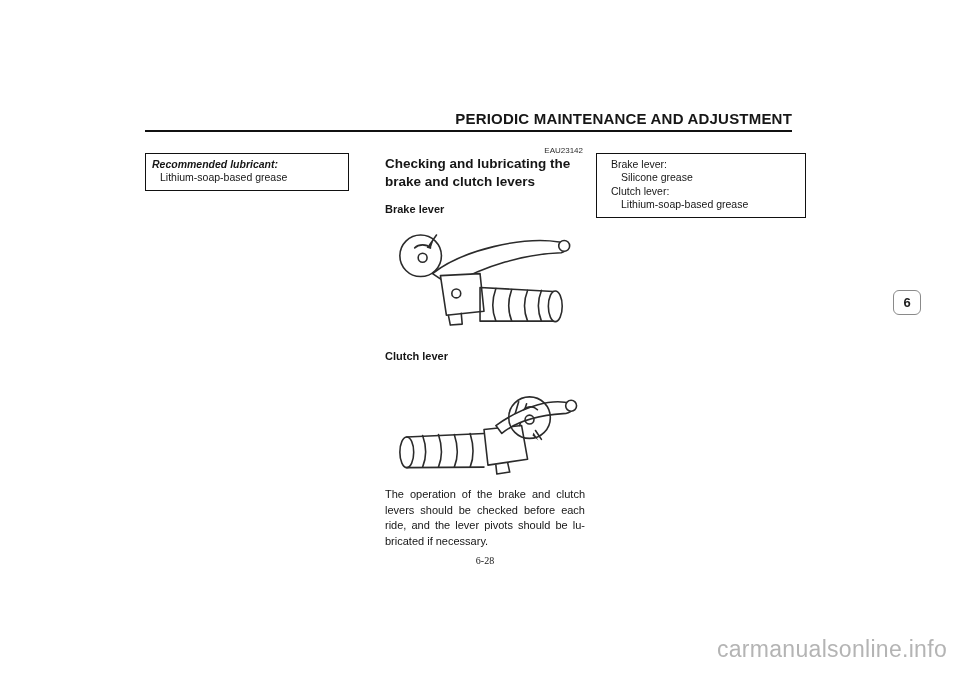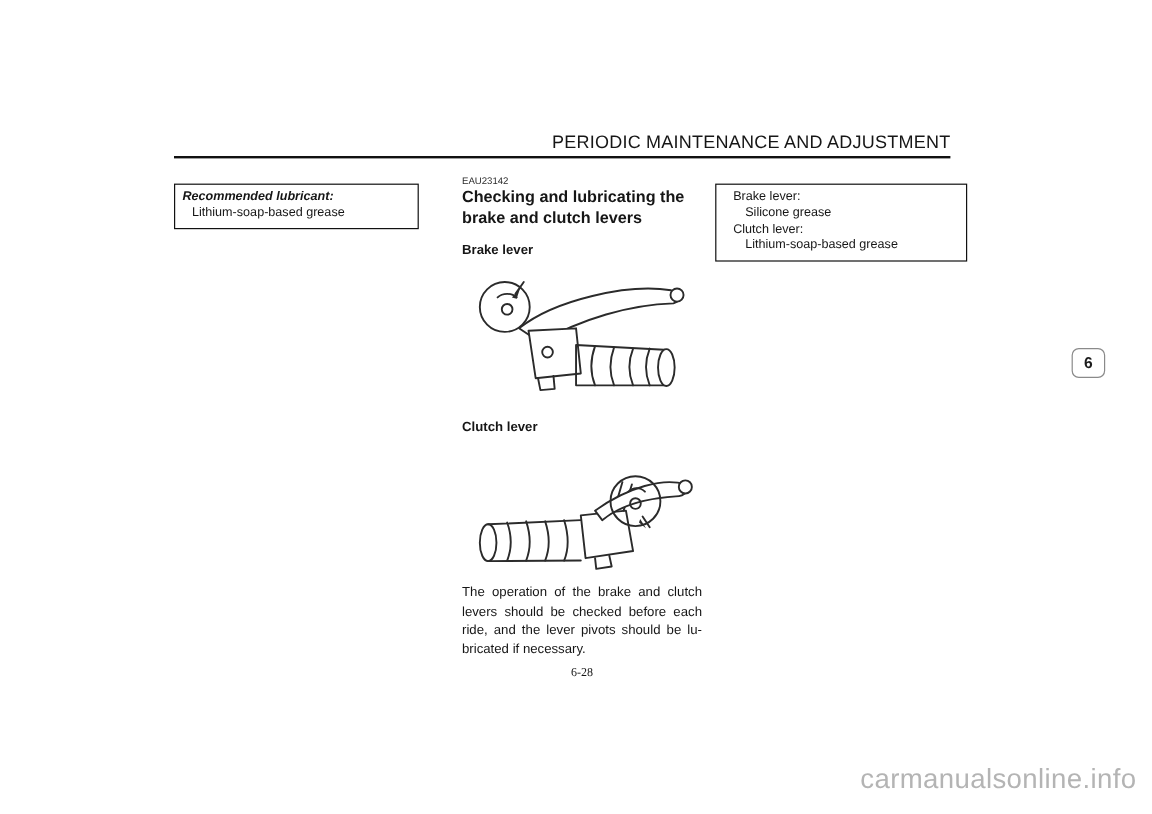--- a/index.html
+++ b/index.html
@@ -1,30 +1,30 @@
 <!DOCTYPE html>
 <html><head>
 <meta charset="utf-8">
 <style>
   html,body{margin:0;padding:0;background:#fff;}
   .page{position:relative;width:960px;height:678px;background:#ffffff;overflow:hidden;
         font-family:"Liberation Sans","DejaVu Sans",sans-serif;color:#161616;}
   
   .header{position:absolute;left:145px;top:110px;width:647px;border-bottom:2px solid #111;}
-  .header .title{font-size:15px;font-weight:normal;text-align:right;letter-spacing:.2px;padding-bottom:3px;}
+  .header .title{font-size:15px;font-weight:bold;text-align:right;letter-spacing:.2px;padding-bottom:3px;}
   
   .spec-box{position:absolute;border:1px solid #111;padding:4px 6px 5px 6px;font-size:10.5px;line-height:1.28;background:#fff;}
   .spec-box .box-title{font-weight:bold;font-style:italic;}
   .indent1{padding-left:8px;}
   .indent2{padding-left:18px;}
   .left-box{left:145px;top:153px;width:190px;}
   .right-box{left:596px;top:153px;width:196px;}
   
   .col{position:absolute;left:385px;width:205px;}
-  .eau-code{top:146px;font-size:8px;color:#2c2c2c;width:198px;}
+  .eau-code{top:146px;text-align:right;font-size:8px;color:#2c2c2c;width:198px;}
   .sec-heading{top:155px;width:212px;font-size:13.5px;font-weight:bold;line-height:1.3;}
   .sub1{top:203px;font-size:11px;font-weight:bold;}
   .sub2{top:350px;font-size:11px;font-weight:bold;}
   .illu{position:absolute;left:385px;width:198px;}
   .illu-brake{top:222px;}
   .illu-clutch{top:368px;}
   .body-par{top:487px;font-size:11px;line-height:15.5px;width:200px;}
   .jline{text-align:justify;text-align-last:justify;}
   .lastline{text-align:left;}
   .page-num{position:absolute;left:385px;top:555px;width:200px;text-align:center;font-size:10px;font-family:Liberation Serif, serif;}

